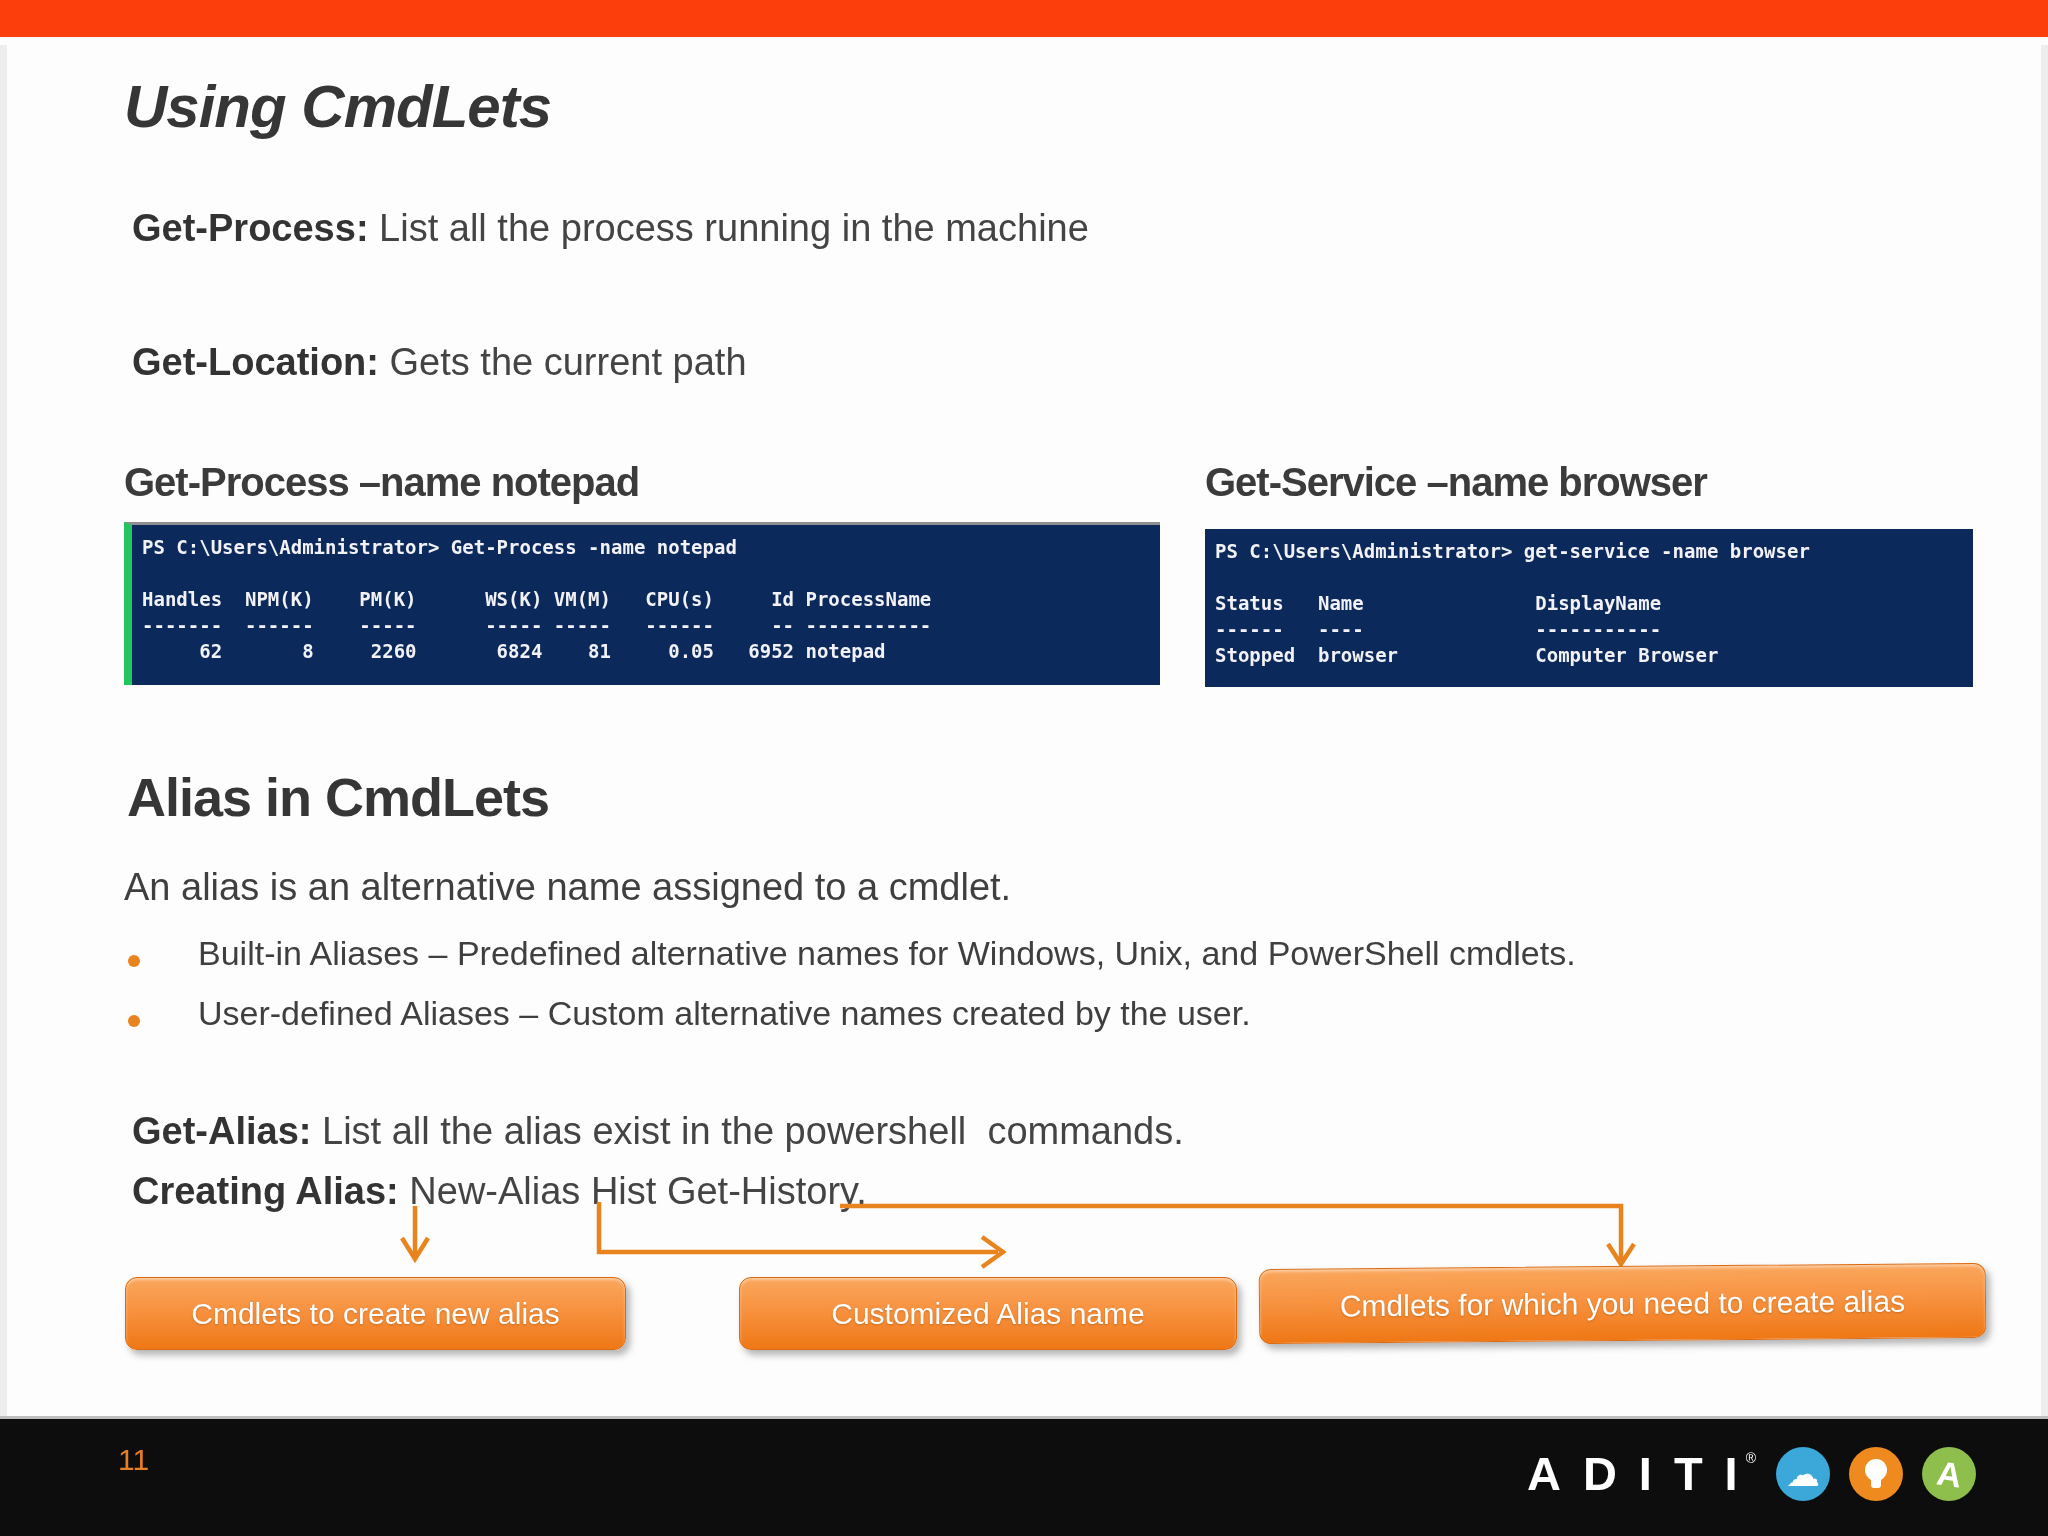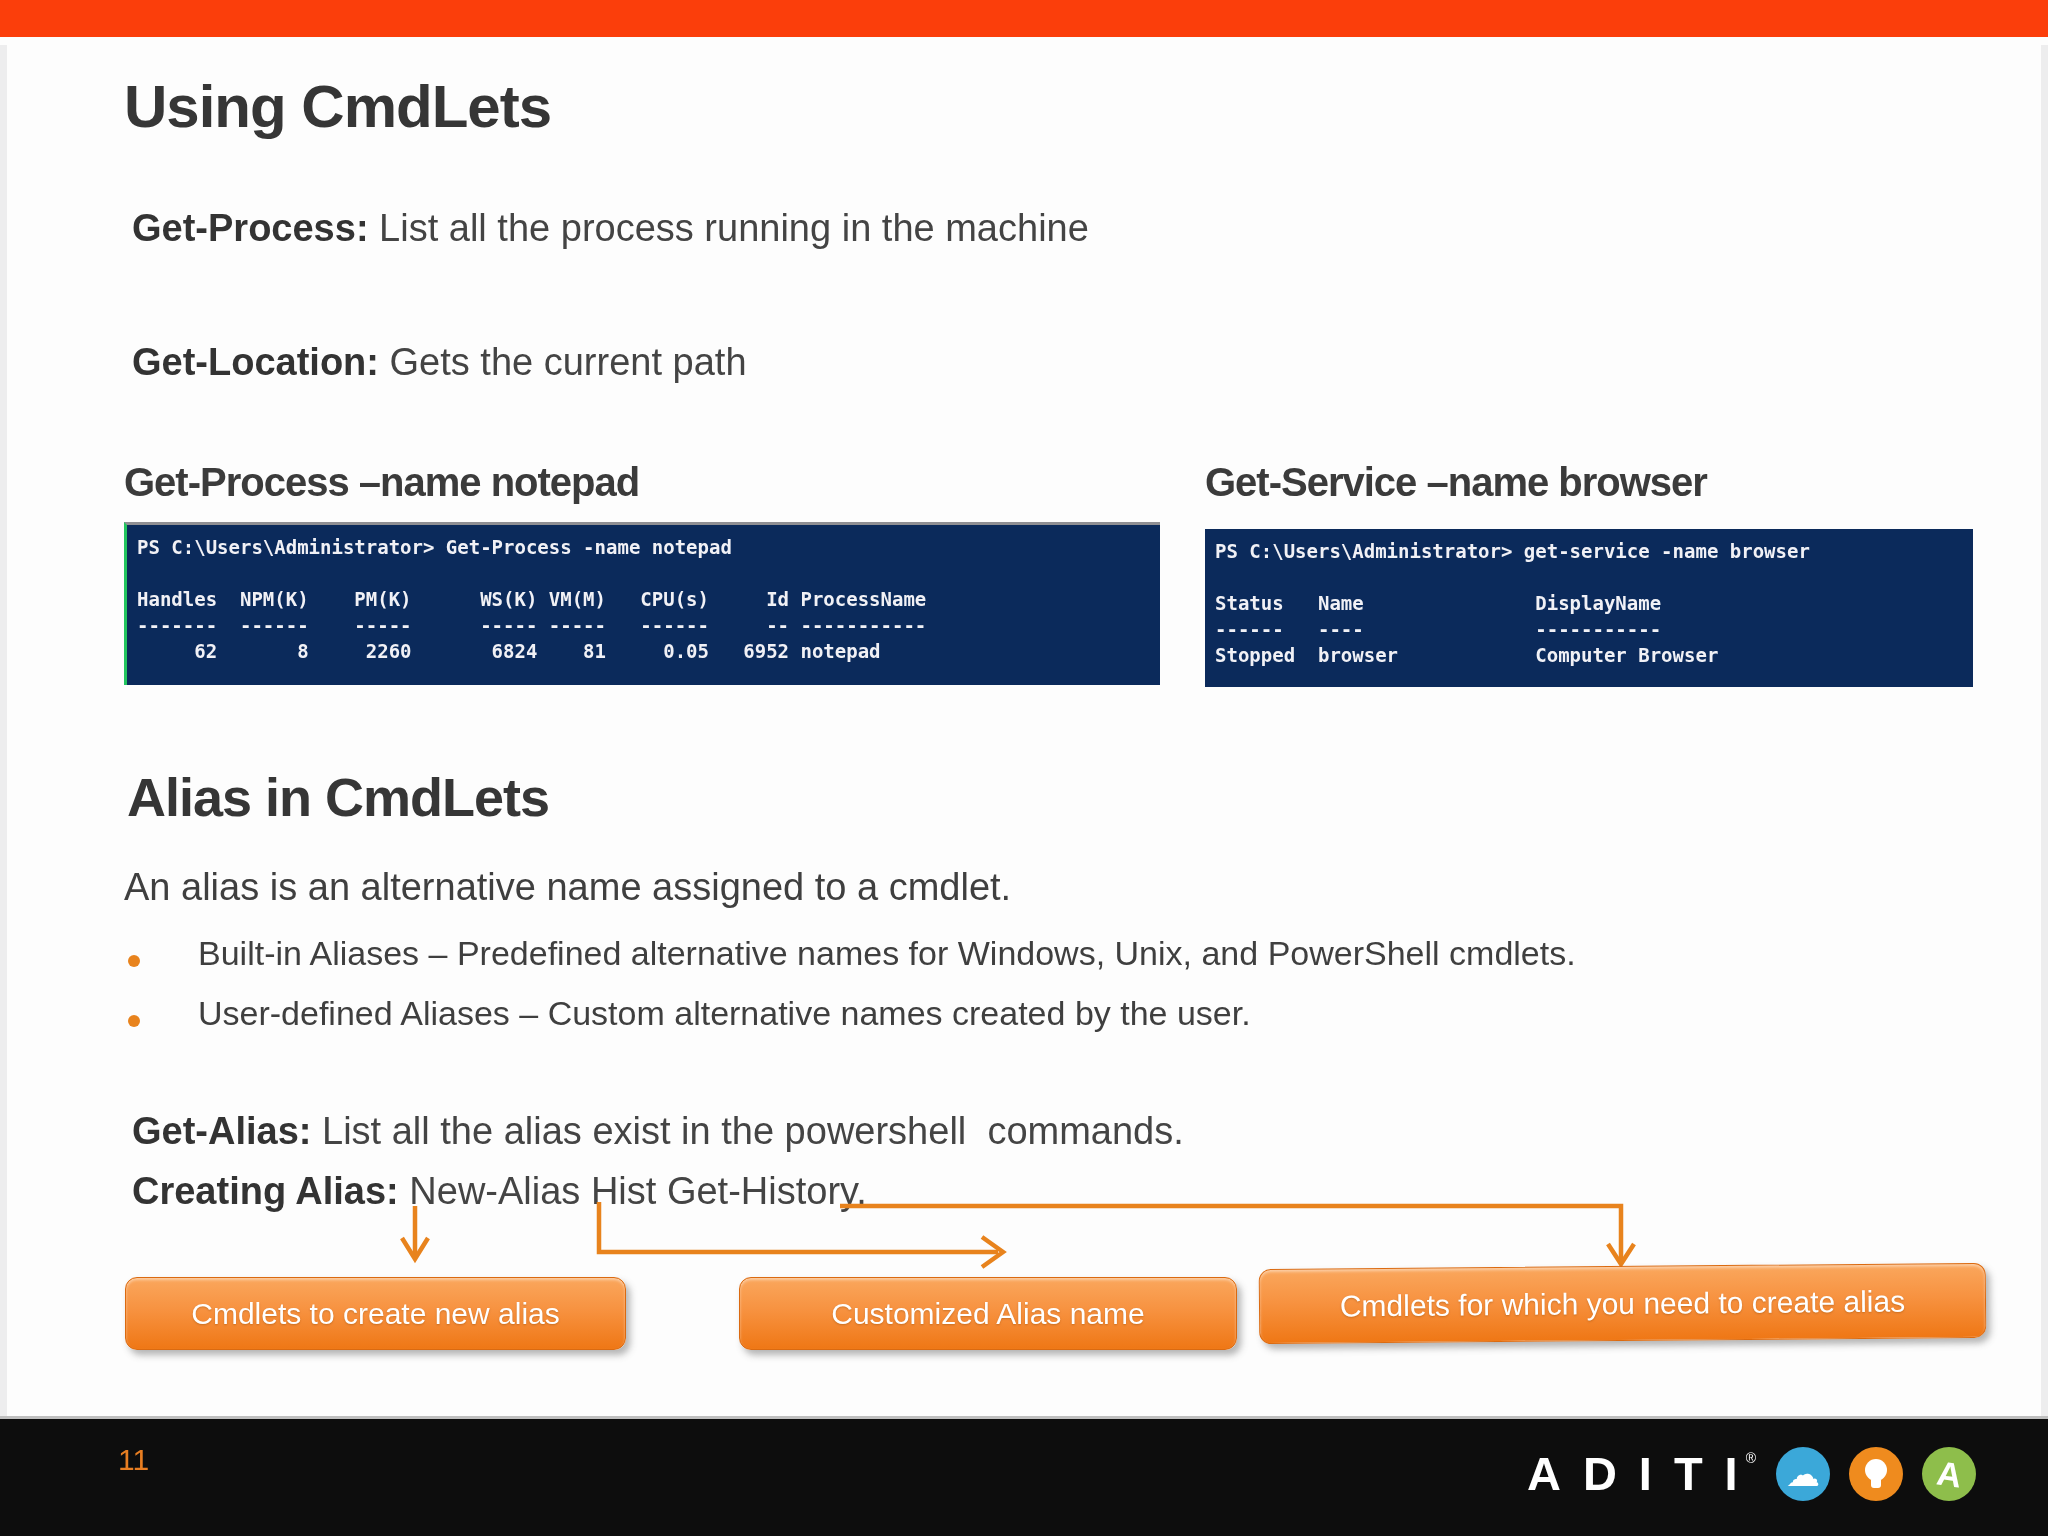--- a/index.html
+++ b/index.html
@@ -5,29 +5,29 @@
   html,body{margin:0;padding:0;background:#ffffff;}
   .slide{position:relative;width:2048px;height:1536px;background:#fdfdfd;overflow:hidden;
          font-family:"Liberation Sans", sans-serif;color:#3a3a3a;}
   
   .topbar{position:absolute;left:0;top:0;width:2048px;height:37px;background:#fb3e0b;}
   .topbar-shadow{position:absolute;left:0;top:37px;width:2048px;height:8px;
 05                 background:linear-gradient(180deg,#b3b3b3 0%, #e6e6e6 45%, rgba(255,255,255,0) 100%);}
   .edge{position:absolute;top:45px;bottom:117px;width:7px;background:#ededee;}
   .edge.left{left:0;} .edge.right{right:0;}
 
-  .title{position:absolute;left:124px;top:72px;font-size:60px;font-weight:bold;color:#363636;letter-spacing:-1px;}
+  .title{position:absolute;left:124px;top:72px;font-size:60px;font-weight:bold;color:#363636;letter-spacing:-1px;font-style:italic;}
   .h2{position:absolute;font-size:54px;font-weight:bold;color:#363636;letter-spacing:-1px;}
 
   .defline{position:absolute;left:132px;font-size:38px;white-space:pre-wrap;color:#444;text-align:right;}
   .defline b{color:#333;}
   .exhead{position:absolute;top:460px;font-size:40px;font-weight:bold;color:#3b3b3b;letter-spacing:-1px;}
 
   .terminal{position:absolute;background:#0b2a5b;box-sizing:border-box;
-            border-top:3px solid #8f8f93;border-left:3px solid #22c55e;
+            border-top:3px solid #8f8f93;border-left:8px solid #22c55e;
             padding:9px 0 0 10px;}
   .tline{font-family:"DejaVu Sans Mono", monospace;font-weight:bold;font-size:19px;
          line-height:26px;min-height:26px;color:#f1f1f6;white-space:pre;}
 
   .intro{position:absolute;left:124px;font-size:38px;color:#3f3f3f;}
   .bullet-row{position:absolute;left:128px;font-size:34px;color:#3f3f3f;display:flex;align-items:center;}
   .bullet-dot{width:12px;height:12px;border-radius:50%;background:#e8831d;margin:14px 0 0 0;flex:0 0 auto;}
   .bullet-text{padding-left:58px;}
 
   .arrows{position:absolute;left:0;top:0;width:2048px;height:1536px;pointer-events:none;}

